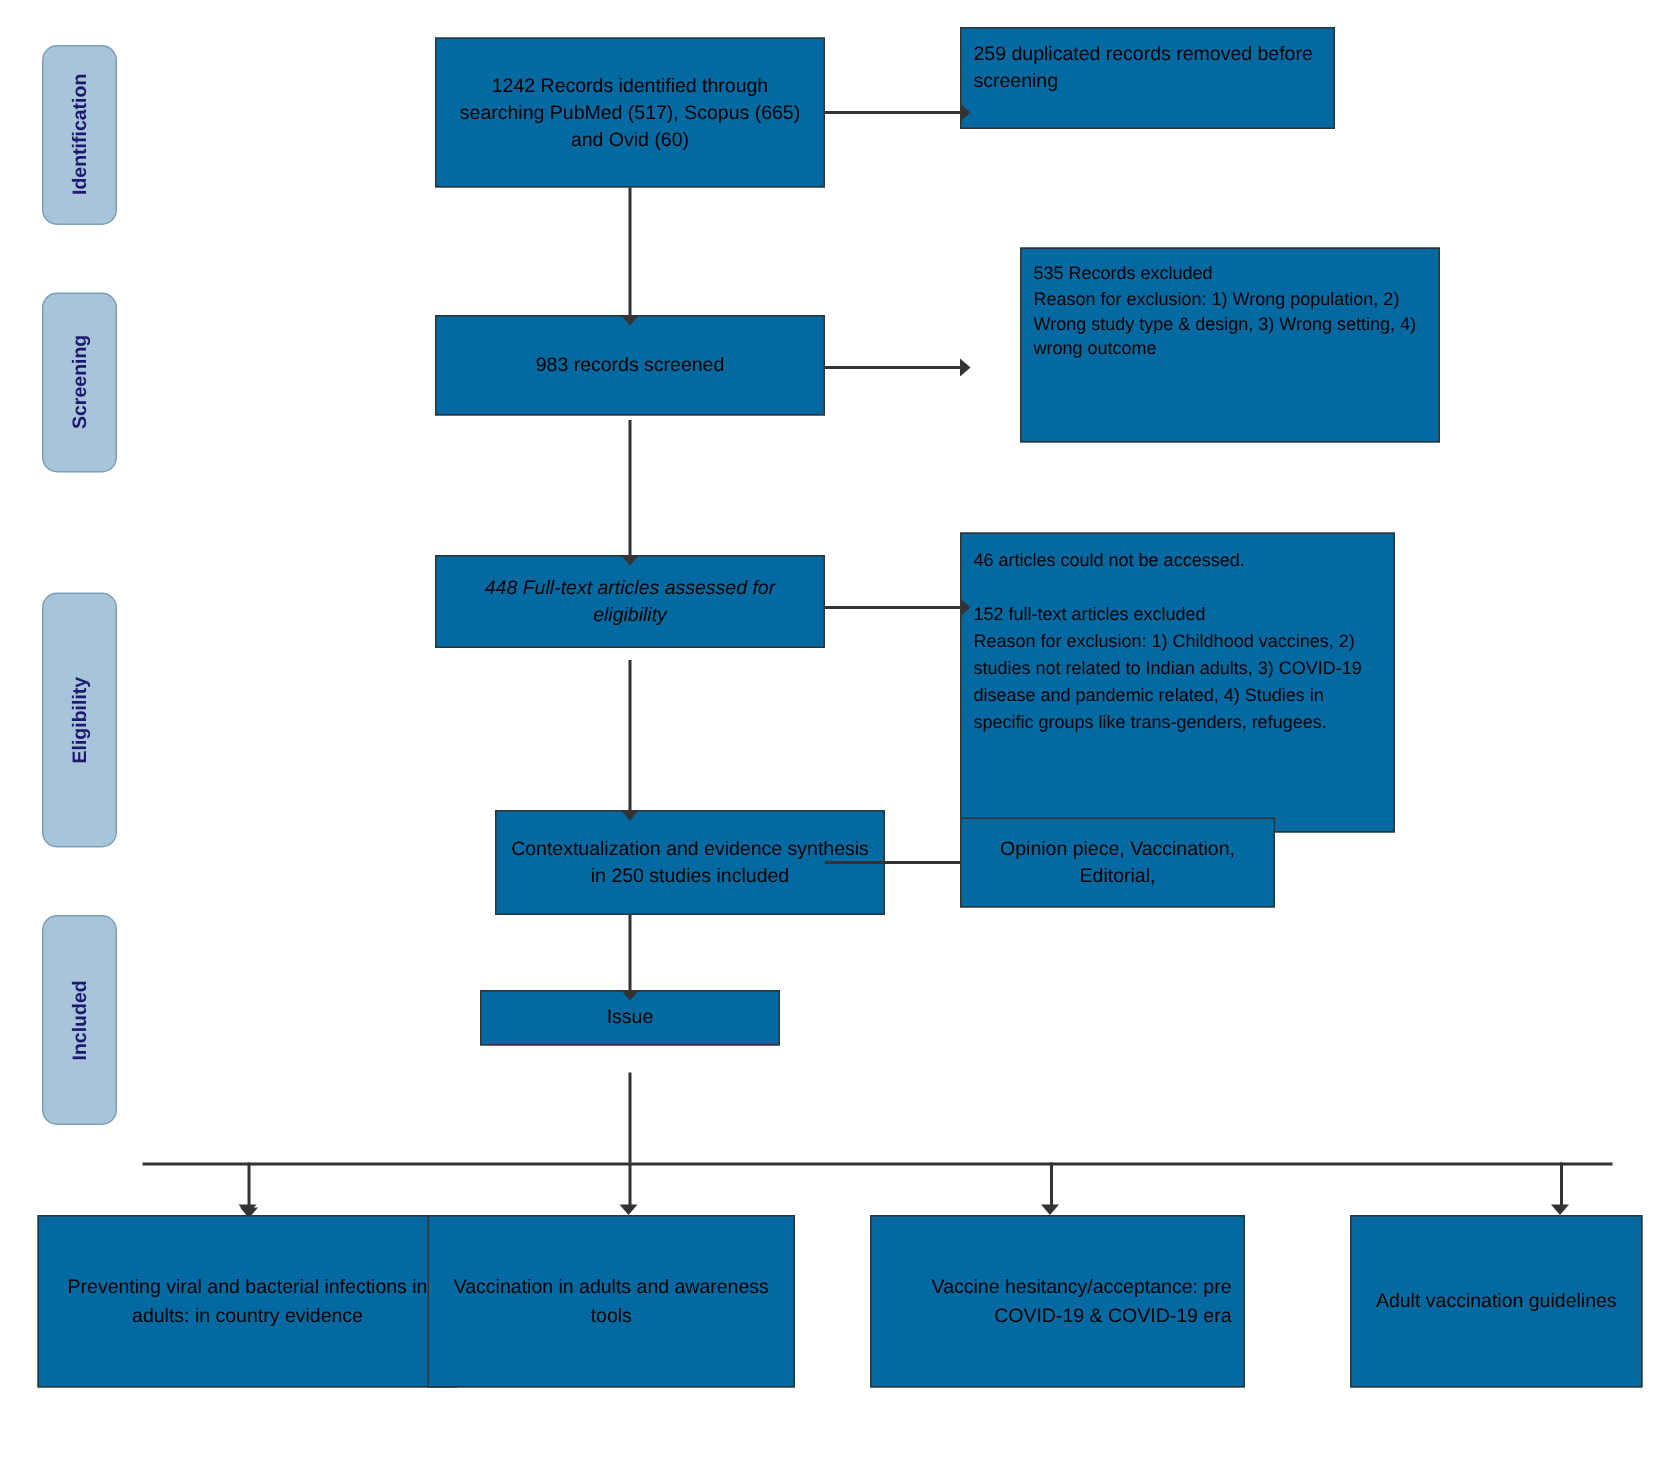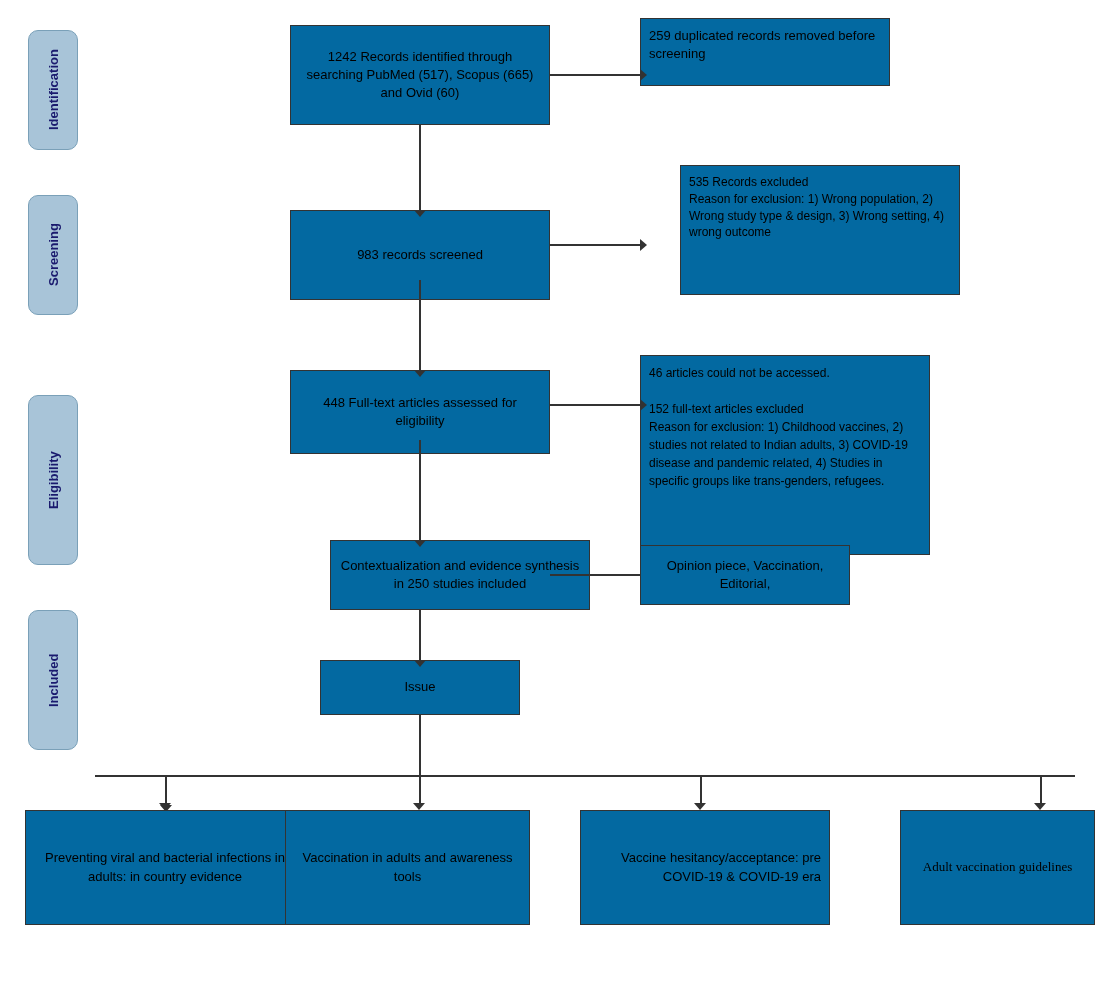--- a/index.html
+++ b/index.html
@@ -130,34 +130,34 @@
   <div class="flow-box" style="left:290px; top:25px; width:260px; height:100px;">
     <span>1242 Records identified through searching PubMed (517), Scopus (665) and Ovid (60)</span>
   </div>
 
   <div class="flow-box left-align" style="left:640px; top:18px; width:250px; height:68px;">
     <span>259 duplicated records removed before screening</span>
   </div>
 
   <div class="arrow arrow-h arrowhead-right" style="left:550px; top:74px; width:90px;"></div>
 
-  <div class="flow-box" style="left:290px; top:210px; width:260px; height:90px;justify-content:center;">
+  <div class="flow-box" style="left:290px; top:210px; width:260px; height:67px;justify-content:center;">
     <span>983 records screened</span>
   </div>
 
   <div class="flow-box left-align" style="left:640px; top:165px; width:280px; height:130px; white-space: pre-wrap; font-size:12px;margin-left:40px;">
     <span>535 Records excluded
 Reason for exclusion: 1) Wrong population, 2) Wrong study type &amp; design, 3) Wrong setting, 4) wrong outcome</span>
   </div>
 
   <div class="arrow arrow-h arrowhead-right" style="left:550px; top:244px; width:90px;"></div>
 
   <div class="arrow arrow-v arrowhead-down" style="left:419px; top:125px; height:85px;"></div>
 
-  <div class="flow-box" style="left:290px; top:370px; width:260px; height:84px;">
+  <div class="flow-box" style="left:290px; top:370px; width:260px; height:62px;font-style:italic;">
     <span>448 Full-text articles assessed for eligibility</span>
   </div>
 
   <div class="arrow arrow-v arrowhead-down" style="left:419px; top:280px; height:90px;"></div>
 
   <div class="flow-box left-align" style="left:640px; top:355px; width:290px; height:200px; white-space: pre-wrap; font-size:12px; line-height:1.5;">
     <span>46 articles could not be accessed.
 
 152 full-text articles excluded
 Reason for exclusion: 1) Childhood vaccines, 2) studies not related to Indian adults, 3) COVID-19 disease and pandemic related, 4) Studies in specific groups like trans-genders, refugees.</span>
@@ -170,21 +170,21 @@
   </div>
 
   <div class="arrow arrow-v arrowhead-down" style="left:419px; top:440px; height:100px;"></div>
 
   <div class="arrow arrow-h arrowhead-right" style="left:550px; top:574px; width:90px;"></div>
 
   <div class="flow-box" style="left:640px; top:545px; width:210px; height:60px; text-align:center;">
     <span>Opinion piece, Vaccination, Editorial,</span>
   </div>
 
-  <div class="flow-box" style="left:320px; top:660px; width:200px; height:55px;">
+  <div class="flow-box" style="left:320px; top:660px; width:200px; height:37px;">
     <span>Issue</span>
   </div>
 
   <div class="arrow arrow-v arrowhead-down" style="left:419px; top:610px; height:50px;"></div>
 
   <div class="arrow arrow-v" style="left:419px; top:715px; height:60px;"></div>
 
   <div class="line-h-bottom" style="left:95px; top:775px; width:980px;"></div>
 
   <div class="line-v-bottom arrowhead-down" style="left:165px; top:775px; height:30px; position:absolute; background:#333; width:2px;">
@@ -209,17 +209,17 @@
   </div>
 
   <div class="flow-box" style="left:285px; top:810px; width:245px; height:115px; text-align:center;">
     <span>Vaccination in adults and awareness tools</span>
   </div>
 
   <div class="flow-box" style="left:580px; top:810px; width:250px; height:115px; text-align:right;">
     <span>Vaccine hesitancy/acceptance: pre COVID-19 &amp; COVID-19 era</span>
   </div>
 
-  <div class="flow-box" style="left:900px; top:810px; width:195px; height:115px; text-align:center;font-family:Liberation Serif, serif;">
+  <div class="flow-box" style="left:900px; top:810px; width:195px; height:115px; text-align:center;">
     <span>Adult vaccination guidelines</span>
   </div>
 
 </div>
 
 </body></html>

